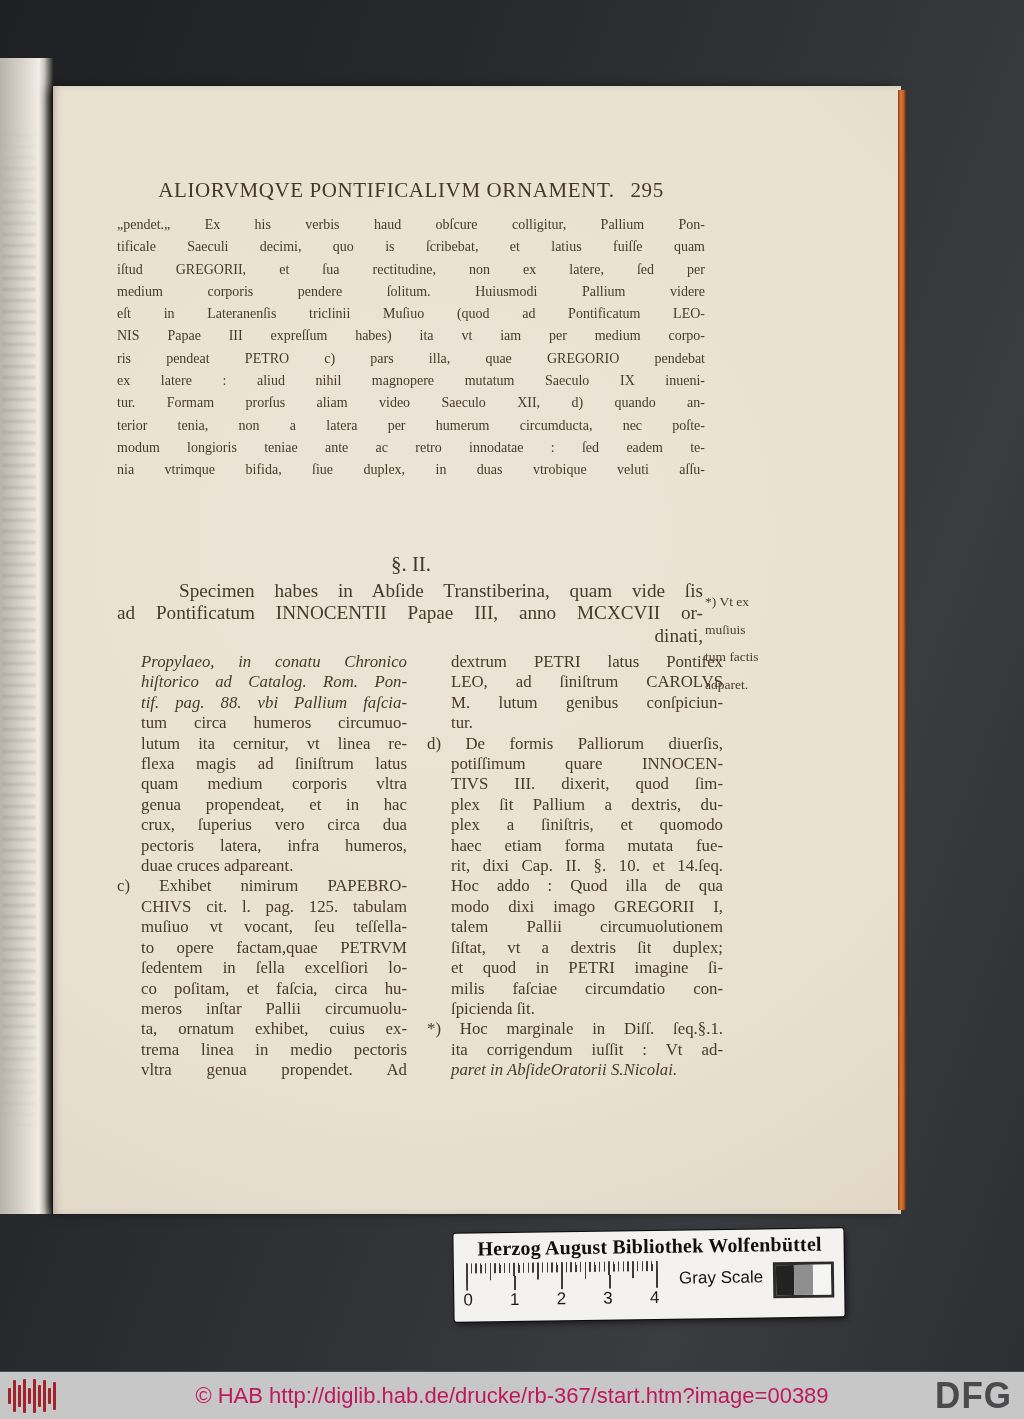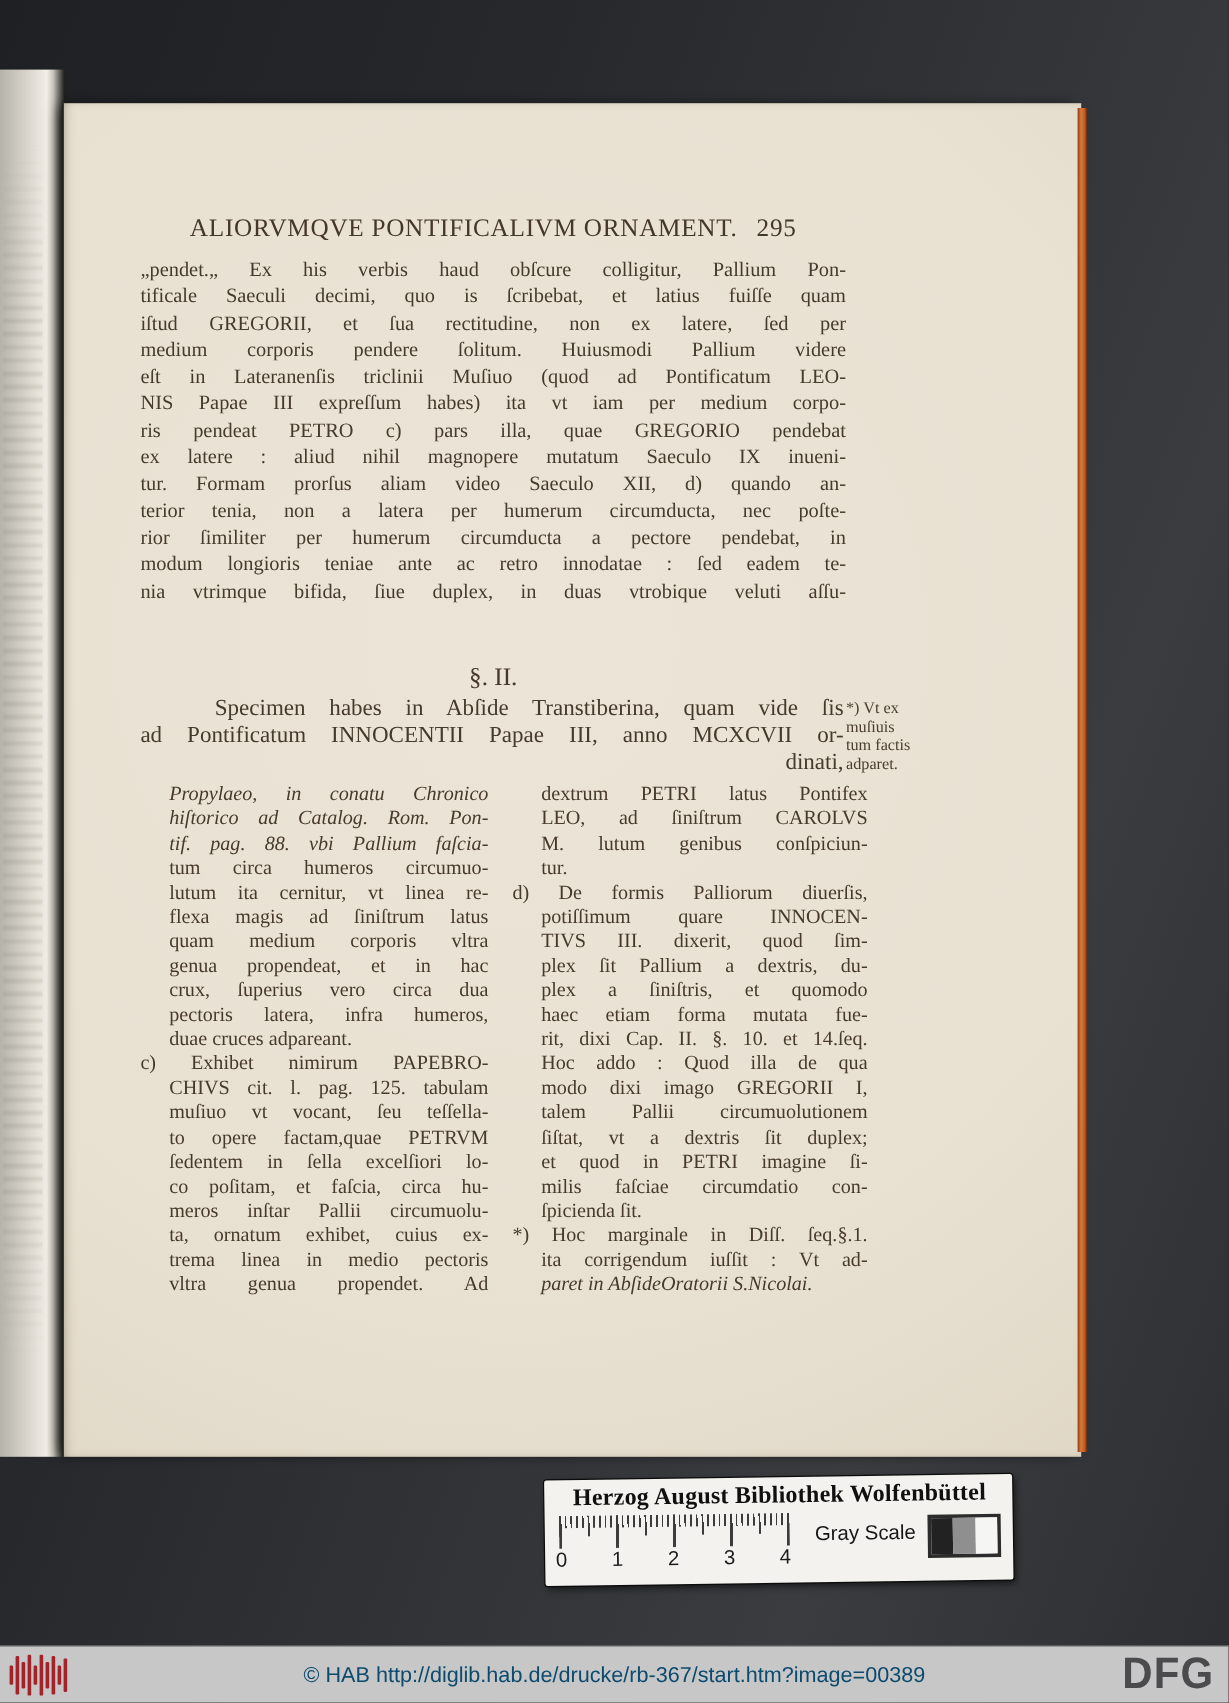--- a/index.html
+++ b/index.html
@@ -31,29 +31,29 @@
 
   
   .tline{text-align:justify;text-align-last:justify;}
   .tline.noj{text-align-last:left;}
   .tline.alignr{text-align:right;text-align-last:right;}
   .tline.em{font-style:italic;}
   .tline.ind{text-indent:62px;}
   .tline.hang{text-indent:-24px;}
 
   .main-par{position:absolute;left:64px;top:128px;width:588px;
-       font-size:17px;line-height:22.3px;color:#463a2c;}
+       font-size:14px;line-height:22.3px;color:#463a2c;}
 
   .sec-head{position:absolute;left:64px;top:466px;width:588px;text-align:center;
        font-size:21px;color:#453729;}
   .sec-block{position:absolute;left:64px;top:494px;width:586px;
        font-size:19.2px;line-height:22.4px;color:#463a2c;}
   .margin-note{position:absolute;left:652px;top:496px;width:96px;
        font-size:13.5px;line-height:15.5px;color:#4a3d2e;}
-  .margin-note .tline{text-align:right;text-align-last:left;}
+  .margin-note .tline{text-align:right;text-align-last:left;margin-top:12px;}
 
   .col{position:absolute;top:566px;width:290px;font-size:16.8px;line-height:20.4px;
        color:#473a2b;padding-left:24px;box-sizing:border-box;}
   .colL{left:64px;}
   .colR{left:374px;width:296px;}
 
   
   .sticker{position:absolute;left:454px;top:1231px;width:390px;height:88px;background:#f3f2ee;
        border-radius:2px;transform:rotate(-.8deg);box-shadow:0 0 0 1px #0b0b0b,2px 3px 6px rgba(0,0,0,.6);
        padding:4px 10px 0 12px;box-sizing:border-box;}
@@ -73,21 +73,21 @@
       margin-left:20px;margin-top:8px;white-space:nowrap;}
   .gs-box{display:flex;margin-left:10px;margin-top:3px;border:3px solid #2c2c2c;width:72px;height:30px;background:#fff;}
   .gs-patch{flex:1;}
 
   
   .footer{position:absolute;left:0;top:1371px;width:1024px;height:48px;background:#c7c7c7;
       border-top:1px solid #4a4a4a;}
   .hab-logo{position:absolute;left:8px;top:6px;width:60px;height:36px;display:flex;align-items:center;gap:2px;}
   .hab-logo span{display:inline-block;width:3px;background:#a3232b;border-radius:1px;}
   .copy{position:absolute;left:50%;top:50%;transform:translate(-50%,-50%);
-      font-family:"Liberation Sans","DejaVu Sans",sans-serif;font-size:18px;color:#0c4a6e;white-space:nowrap;}
+      font-family:"Liberation Sans","DejaVu Sans",sans-serif;font-size:22px;color:#be185d;white-space:nowrap;}
   .dfg{position:absolute;right:12px;top:3px;font-family:"Liberation Sans","DejaVu Sans",sans-serif;
       font-weight:bold;font-size:35px;letter-spacing:1px;color:#4b4b4e;transform:scaleY(1.05);}
 </style>
 </head>
 <body>
 
 <div class="stage">
 
   <div class="left-strip">
     <div class="ghost"></div>
@@ -103,21 +103,20 @@
         <div class="tline">„pendet.„   Ex his verbis haud obſcure colligitur, Pallium Pon-</div>
         <div class="tline">tificale Saeculi decimi, quo is ſcribebat, et latius fuiſſe quam</div>
         <div class="tline">iſtud GREGORII, et ſua rectitudine, non ex latere, ſed per</div>
         <div class="tline">medium corporis pendere ſolitum.   Huiusmodi Pallium videre</div>
         <div class="tline">eſt in Lateranenſis triclinii Muſiuo (quod ad Pontificatum LEO-</div>
         <div class="tline">NIS Papae III expreſſum habes) ita vt iam per medium corpo-</div>
         <div class="tline">ris pendeat PETRO c) pars illa, quae GREGORIO pendebat</div>
         <div class="tline">ex latere :  aliud nihil magnopere mutatum Saeculo IX inueni-</div>
         <div class="tline">tur.   Formam prorſus aliam video Saeculo XII, d) quando an-</div>
         <div class="tline">terior tenia, non a latera per humerum circumducta, nec poſte-</div>
-        <div class="tline">rior ſimiliter per humerum circumducta a pectore pendebat, in</div>
         <div class="tline">modum longioris teniae ante ac retro innodatae : ſed eadem te-</div>
         <div class="tline">nia vtrimque bifida, ſiue duplex, in duas vtrobique veluti aſſu-</div>
       </div>
 
     <div class="sec-head">§. II.</div>
     <div class="sec-block">
         <div class="tline ind">Specimen habes in Abſide Transtiberina, quam vide ſis</div>
         <div class="tline">ad Pontificatum INNOCENTII Papae III, anno MCXCVII or-</div>
         <div class="tline alignr">dinati,</div>
       </div>

